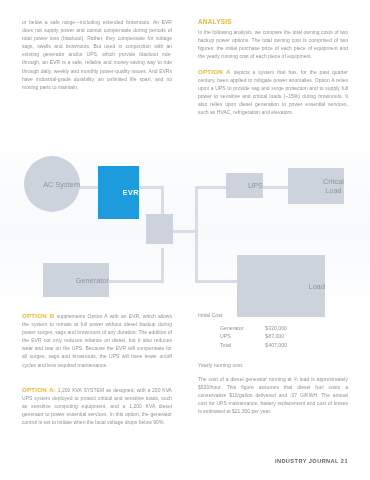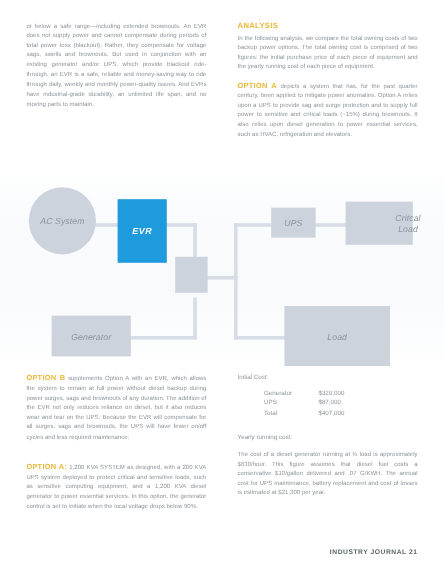--- a/index.html
+++ b/index.html
@@ -77,27 +77,26 @@
     top: 138px;
     width: 370px;
     height: 172px;
   }
   .node {
     position: absolute;
     background: #ccd3dd;
     color: #8b939e;
     display: flex;
     align-items: center;
-    justify-content: center;
+    justify-content: flex-end;
     text-align: center;
     font-size: 7.2px;
     line-height: 9px;
     letter-spacing: 0.1px;
     box-sizing: border-box;
-    font-style: italic;
   }
   .node.circle { border-radius: 50%; }
   .node.accent {
     background: #1e9bdc;
     color: #ffffff;
     font-weight: bold;
     font-size: 7.4px;
     letter-spacing: 0.4px;
   }
   .wire {
@@ -191,21 +190,21 @@
     </div>
 
     <div class="node" style="left:288px; top:30px; width:56px; height:36px;padding-left:48px;">
       <span>Critcal Load</span>
     </div>
 
     <div class="node" style="left:43px; top:125px; width:66px; height:34px;">
       <span>Generator</span>
     </div>
 
-    <div class="node" style="left:237px; top:117px; width:88px; height:50px;">
+    <div class="node" style="left:237px; top:117px; width:88px; height:62px;">
       <span>Load</span>
     </div>
   </div>
 
   <div class="col col-left" id="optionb-block">
     <p class="body-text"><span class="opt-head">OPTION B</span> <span>supplements Option A with an EVR, which allows the system to remain at full power without diesel backup during power surges, sags and brownouts of any duration. The addition of the EVR not only reduces reliance on diesel, but it also reduces wear and tear on the UPS. Because the EVR will compensate for all surges, sags and brownouts, the UPS will have fewer on/off cycles and less required maintenance.</span></p>
   </div>
 
   <div class="col col-left" id="optiona2-block">
     <p class="body-text"><span class="opt-head">OPTION A:</span> <span>1,200 KVA SYSTEM as designed, with a 200 KVA UPS system deployed to protect critical and sensitive loads, such as sensitive computing equipment, and a 1,200 KVA diesel generator to power essential services. In this option, the generator control is set to initiate when the local voltage drops below 90%.</span></p>

